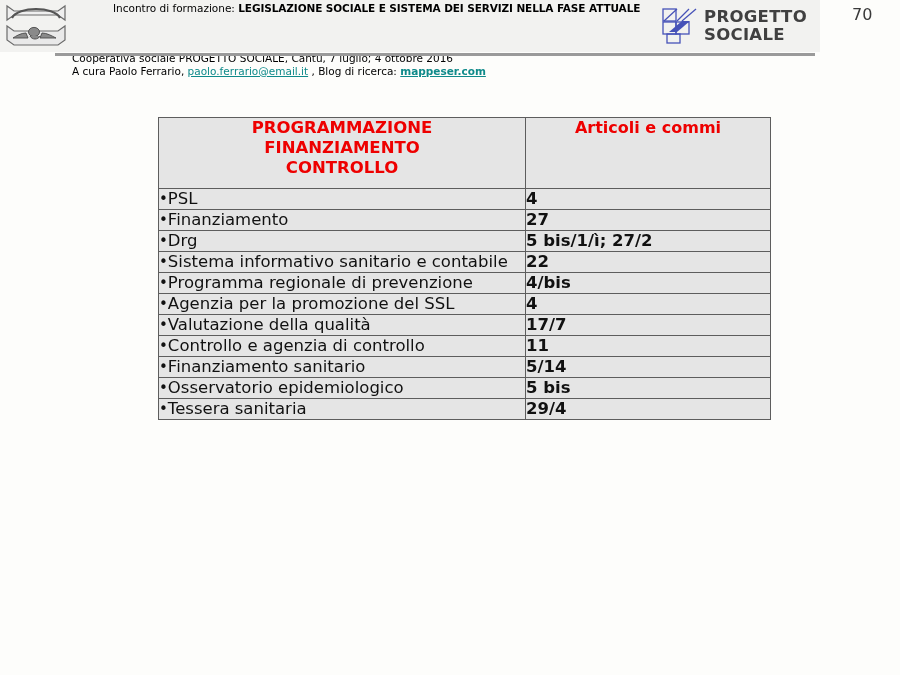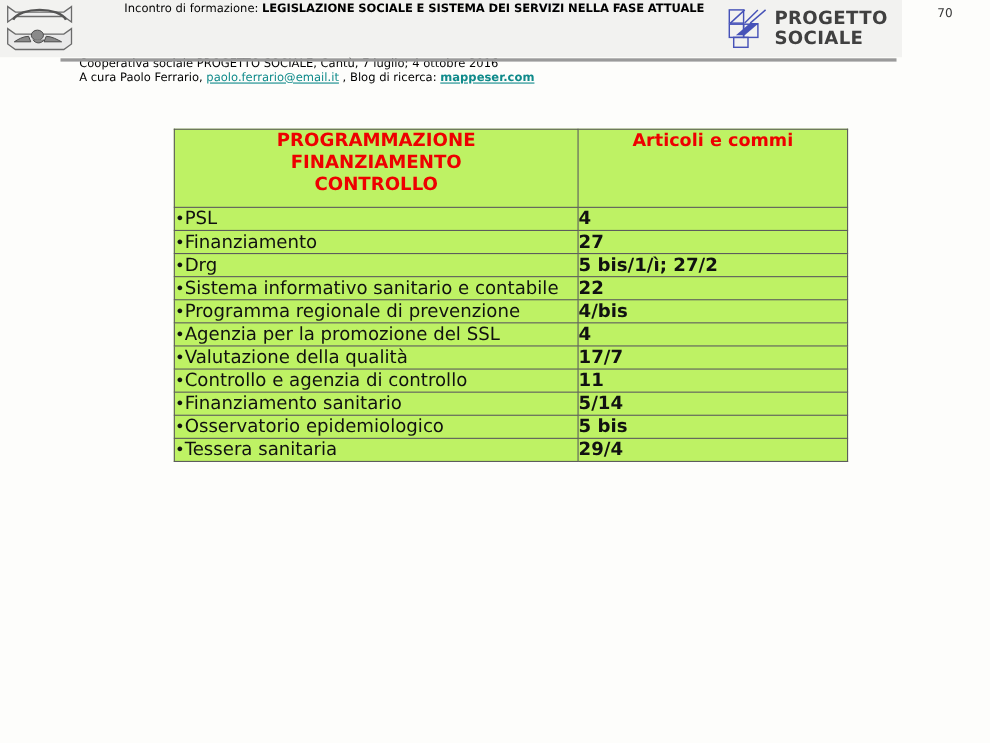--- a/index.html
+++ b/index.html
@@ -68,21 +68,21 @@
     font-size: 16.5px;
     line-height: 18px;
     letter-spacing: 0.3px;
     font-family: "DejaVu Sans", sans-serif;
   }
 
   .page-number {
     position: absolute;
     left: 852px;
     top: 5px;
-    font-size: 11px;
+    font-size: 16px;
     color: #3a3a3a;
     font-family: "DejaVu Sans", sans-serif;
   }
 
   .header-rule {
     position: absolute;
     left: 55px;
     top: 53px;
     width: 760px;
     height: 3px;
@@ -92,21 +92,21 @@
   
   .table-wrap {
     position: absolute;
     left: 158px;
     top: 117px;
     width: 612px;
   }
   table.content-table {
     border-collapse: collapse;
     width: 612px;
-    background: #bef264;
+    background: #e5e5e5;
     table-layout: fixed;
   }
   table.content-table td,
   table.content-table th {
     border: 1px solid #5d5d5d;
     padding: 0;
     vertical-align: top;
   }
   col.c1 { width: 367px; }
   col.c2 { width: 245px; }

